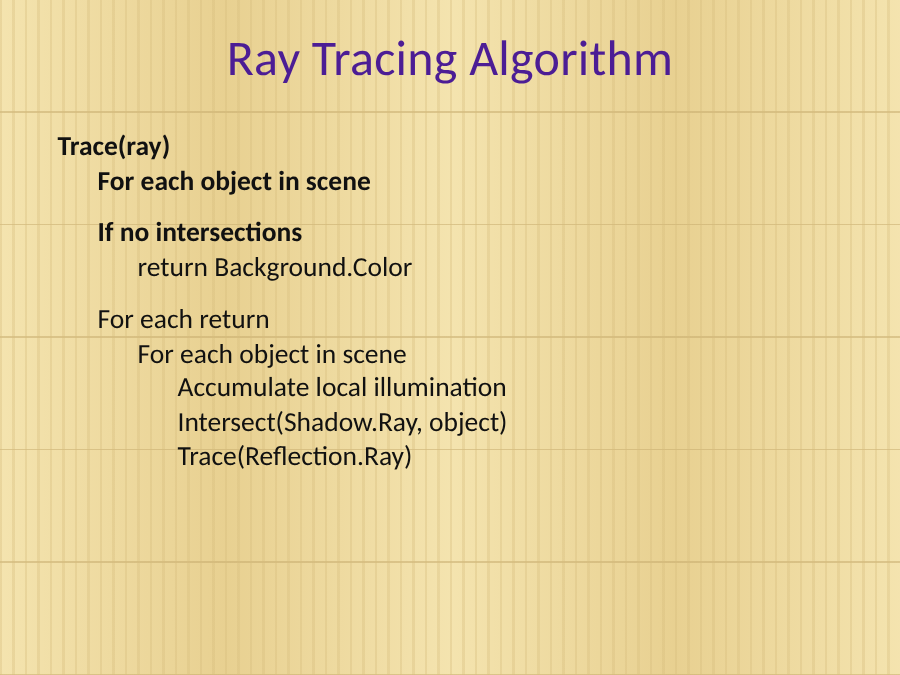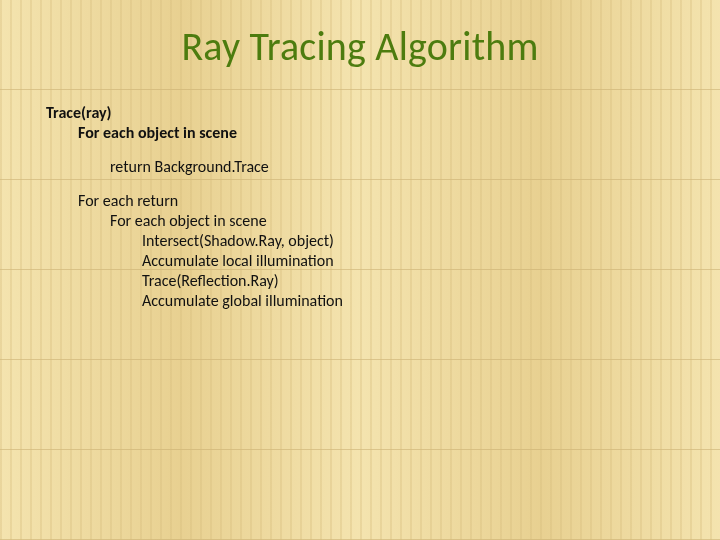--- a/index.html
+++ b/index.html
@@ -31,26 +31,26 @@
         rgba(250,238,195,0.5));
     font-family: Calibri, "Segoe UI", Arial, sans-serif;
     color: #000;
   }
   .title {
     text-align: center;
     font-size: 40px;
     font-weight: 400;
     padding-top: 22px;
     letter-spacing: 0.2px;
-    color: #4d7c0f;
+    color: #4c1d95;
   }
   .code {
     margin-top: 32px;
     margin-left: 46px;
-    font-size: 16px;
+    font-size: 22px;
     line-height: 1.25;
     font-weight: 400;
     color: #111;
   }
   .bold { font-weight: 700; }
   .block { margin-bottom: 14px; }
   .i1 { padding-left: 32px; }
   .i2 { padding-left: 64px; }
   .i3 { padding-left: 96px; }
 </style>
@@ -60,25 +60,25 @@
 <div class="title">Ray Tracing Algorithm</div>
 
 <div class="code">
 
   <div class="block">
     <div class="bold">Trace(ray)</div>
     <div class="bold i1">For each object in scene</div>
   </div>
 
   <div class="block">
-    <div class="i2">return Background.Trace</div>
+    <div class="bold i1">If no intersections</div>
+    <div class="i2">return Background.Color</div>
   </div>
 
   <div class="block">
     <div class="i1">For each return</div>
     <div class="i2">For each object in scene</div>
+    <div class="i3">Accumulate local illumination</div>
     <div class="i3">Intersect(Shadow.Ray, object)</div>
-    <div class="i3">Accumulate local illumination</div>
     <div class="i3">Trace(Reflection.Ray)</div>
-    <div class="i3">Accumulate global illumination</div>
   </div>
 
 </div>
 
 </body></html>

